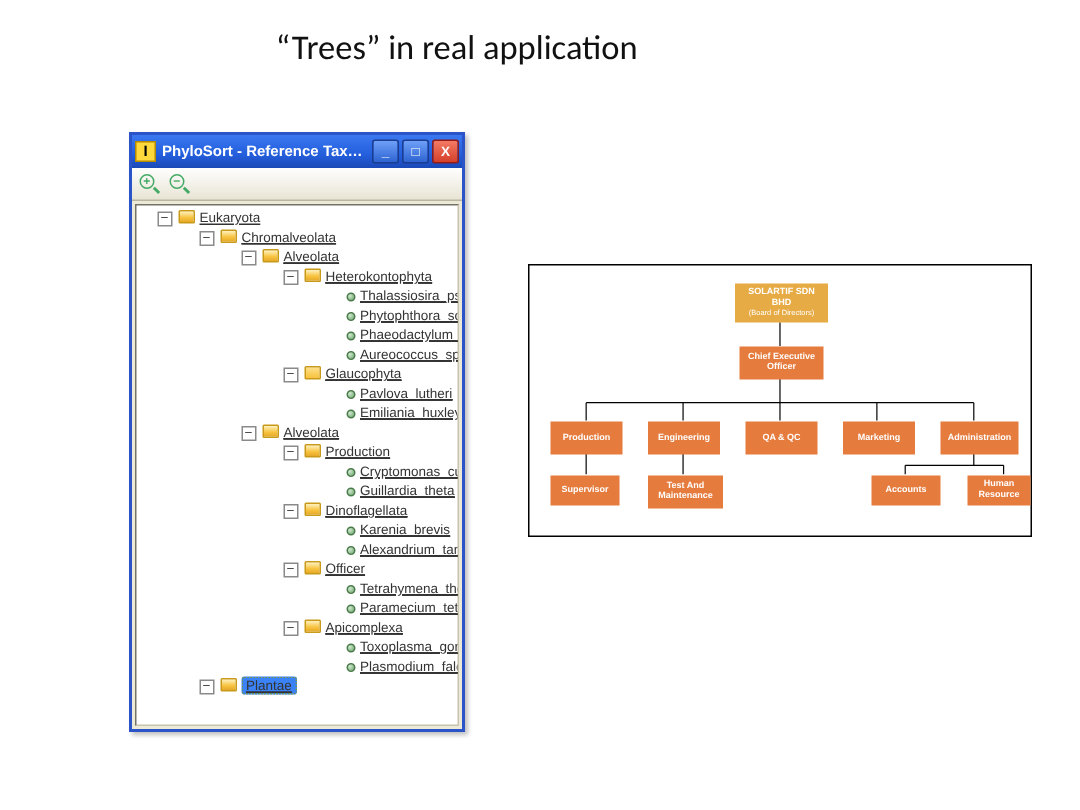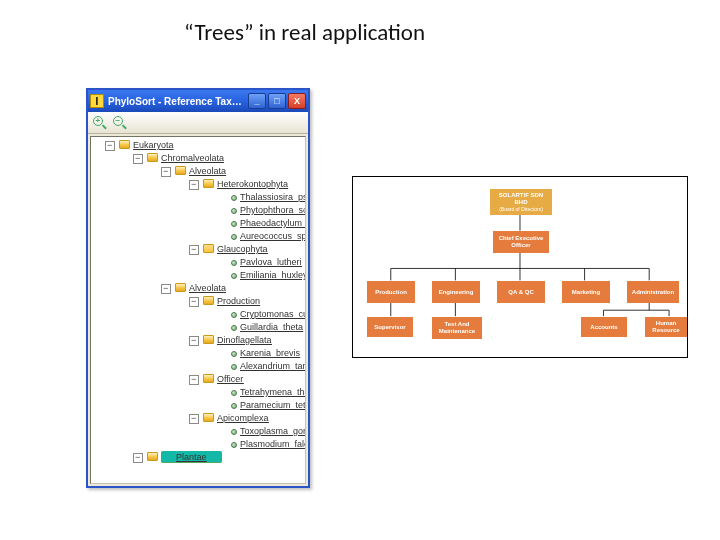--- a/index.html
+++ b/index.html
@@ -118,22 +118,22 @@
     border: 1px solid #c99a1a;
     border-radius: 1px;
   }
   .folder.open { background: linear-gradient(#fff1bd,#f7c23d 60%,#e6a92a);}
   .leaf {
     width: 6px; height: 6px; border-radius: 50%;
     background: radial-gradient(circle at 30% 30%, #cfe8cf, #6fa86f);
     border: 1px solid #4a7a4a;
   }
   .selected {
-    background: #14b8a6; border: 1px dotted #7a9a3a;
-    border-radius: 2px; padding: 0 14px;
+    background: #3b82f6; border: 1px dotted #7a9a3a;
+    border-radius: 2px; padding: 0 2px;
   }
   
   .org {
     position: absolute;
     left: 352px; top: 176px;
     width: 336px; height: 182px;
     border: 1px solid #000;
     background: #fff;
   }
   .org svg { position:absolute; inset:0; }

